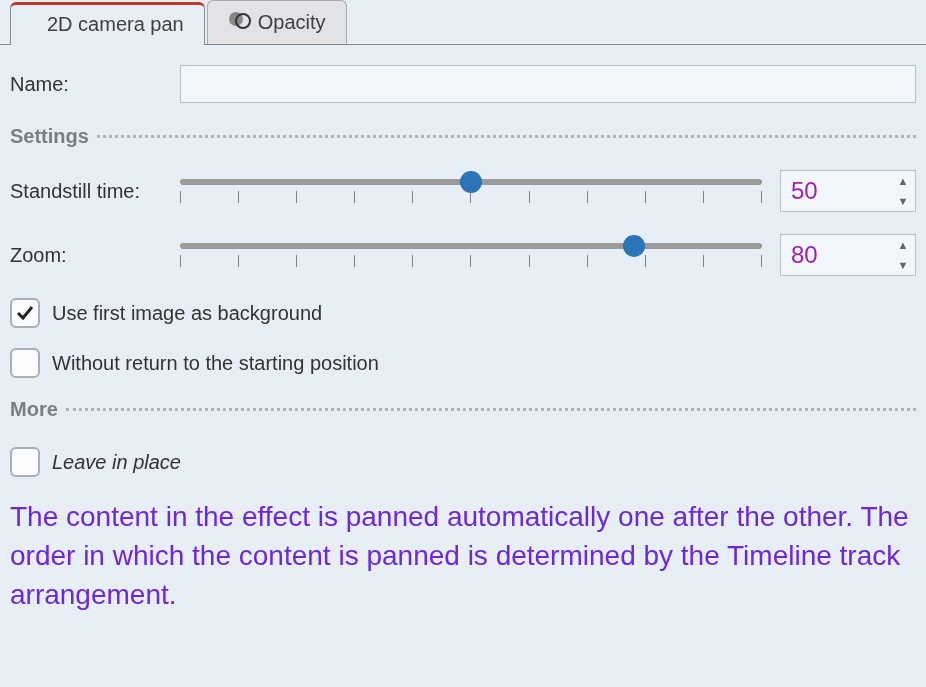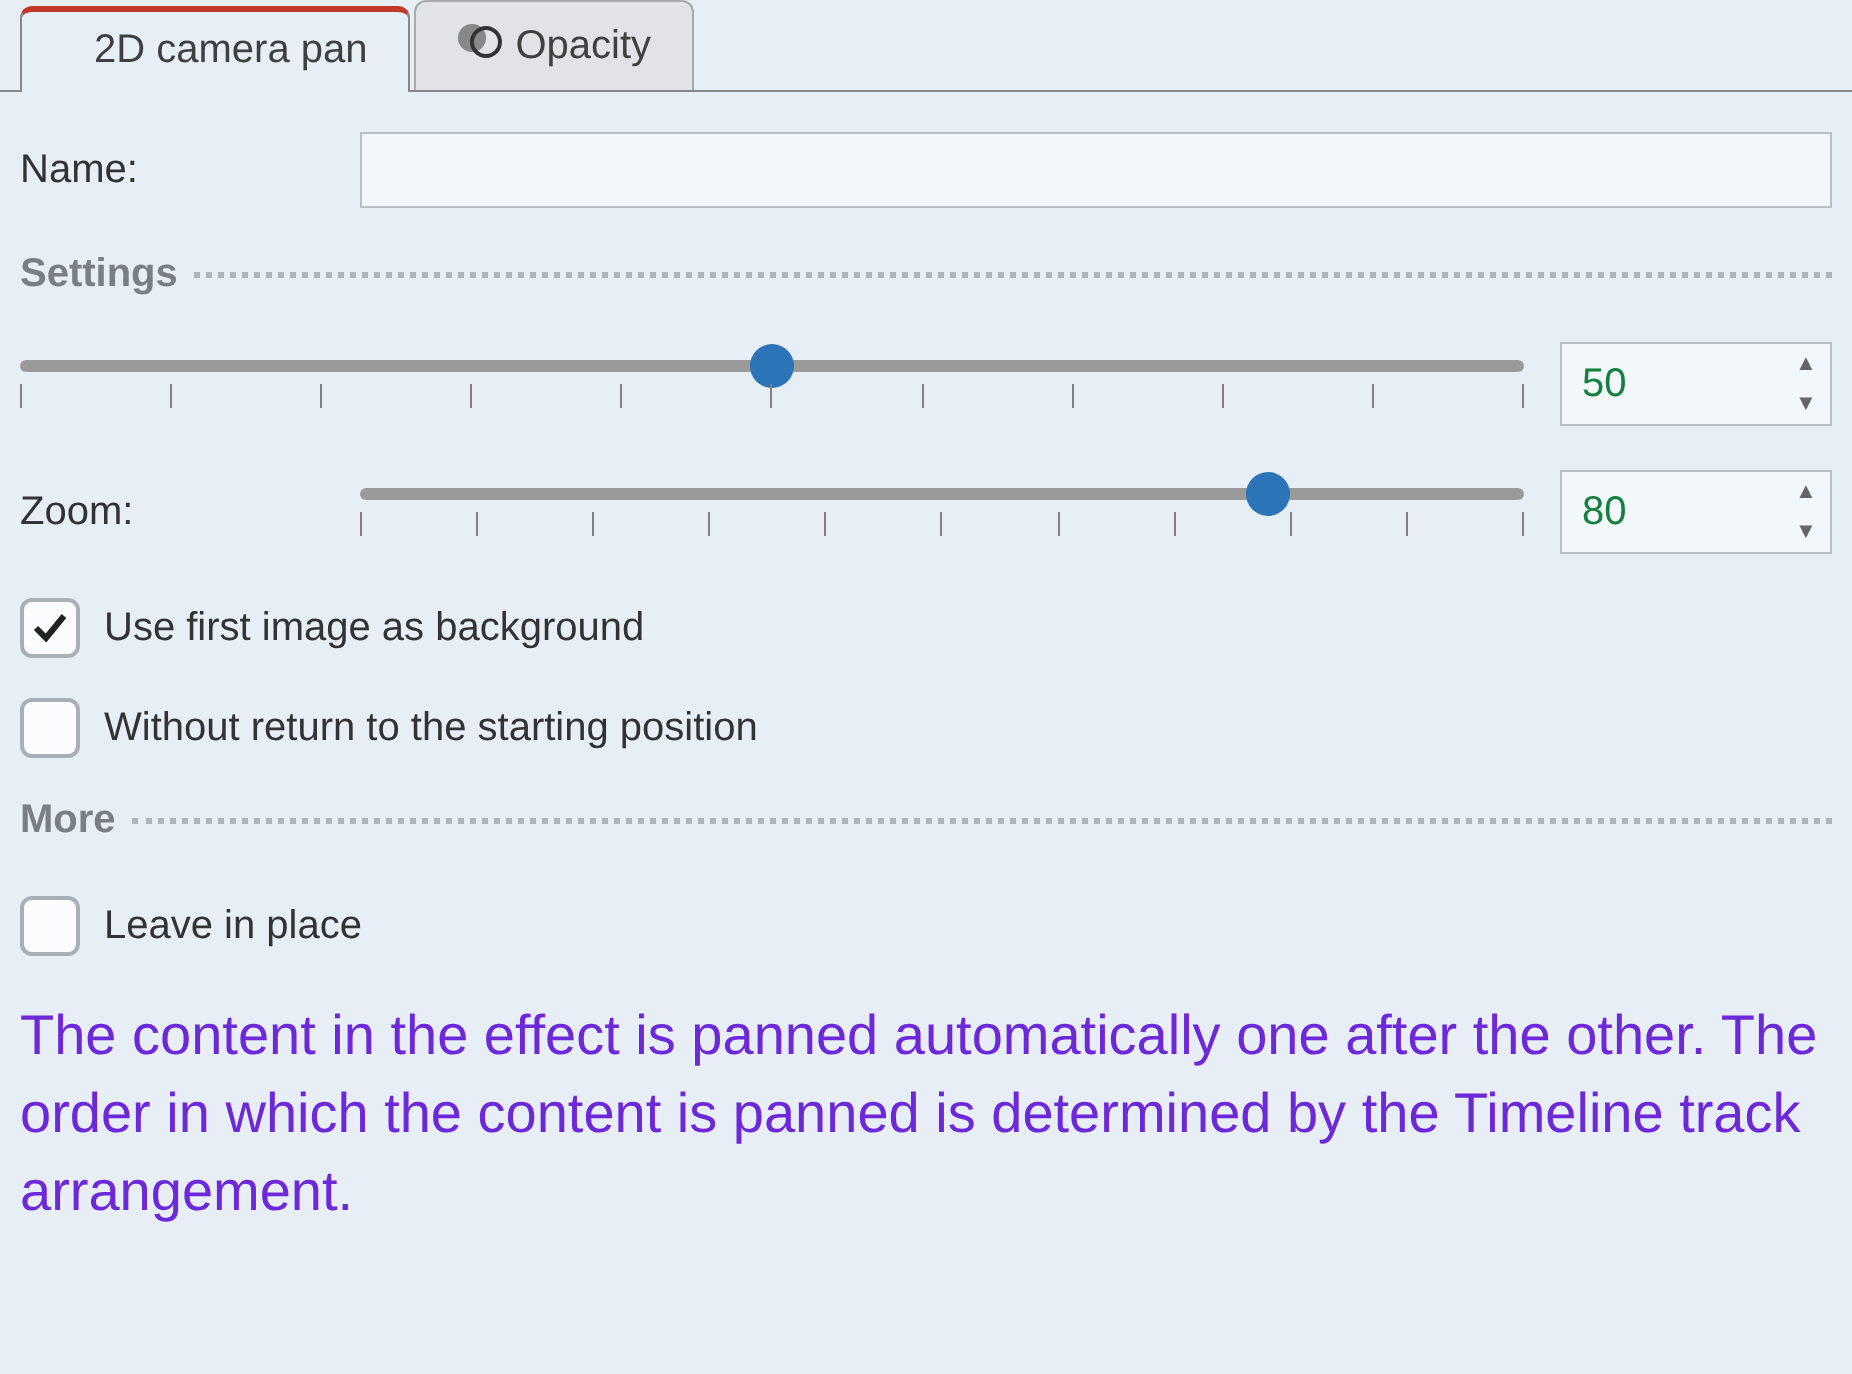--- a/index.html
+++ b/index.html
@@ -117,25 +117,25 @@
     height: 42px;
     display: flex;
     border: 1px solid #b8bfc7;
     background: #f2f7fb;
     align-items: center;
   }
   .spinbox input {
     flex: 1;
     border: none;
     background: transparent;
-    font-size: 20px;
+    font-size: 24px;
     padding: 4px 10px;
     width: 90px;
     outline: none;
-    color: #15803d;
+    color: #a21caf;
   }
   .spin-btns {
     display: flex;
     flex-direction: column;
     width: 24px;
     height: 100%;
     color: #666;
   }
   .spin-btn {
     flex: 1;
@@ -195,20 +195,21 @@
     <div class="label-col">Name:</div>
     <input class="input-text" type="text" value="" style="">
   </div>
 
   <div class="section-header">
     <span>Settings</span>
     <span class="dots"></span>
   </div>
 
   <div class="row">
+    <div class="label-col">Standstill time:</div>
     <div class="slider-area">
       <div class="slider-track"></div>
       <div class="slider-thumb" id="thumb-standstill" style="left: 50%;"></div>
       <div class="slider-ticks">
         <span></span>
           <span></span>
           <span></span>
           <span></span>
           <span></span>
           <span></span>
@@ -270,21 +271,21 @@
       
     </div>
     <span>Without return to the starting position</span>
   </div>
 
   <div class="section-header">
     <span>More</span>
     <span class="dots"></span>
   </div>
 
-  <div class="check-row" style="margin-top:26px;">
+  <div class="check-row" style="margin-top:26px;font-style:italic;">
     <div class="checkbox" id="cb3">
       
     </div>
     <span>Leave in place</span>
   </div>
 
 
   <div class="help-text">The content in the effect is panned automatically one after the other. The order in which the content is panned is determined by the Timeline track arrangement.</div>
 
 </div>

